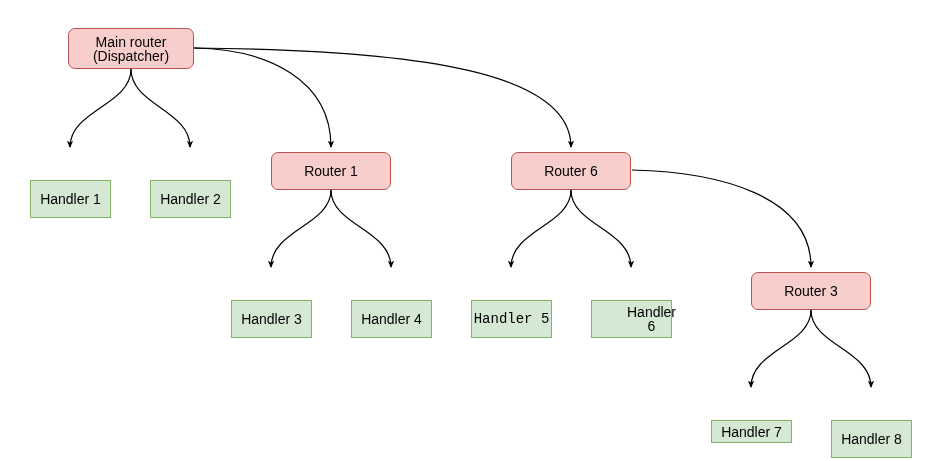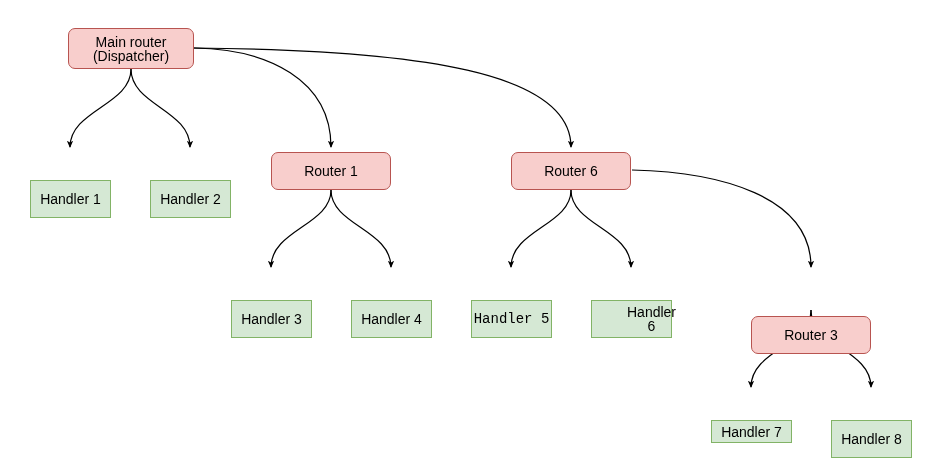--- a/index.html
+++ b/index.html
@@ -81,18 +81,18 @@
       <div class="node router" style="left: 68px; top: 28px; width: 126px; height: 41px;"><span class="node-label">Main router
 (Dispatcher)</span></div>
       <div class="node handler" style="left: 30px; top: 152px; width: 81px; height: 38px;"><span class="node-label">Handler 1</span></div>
       <div class="node handler" style="left: 150px; top: 152px; width: 81px; height: 38px;"><span class="node-label">Handler 2</span></div>
       <div class="node router" style="left: 271px; top: 152px; width: 120px; height: 38px;"><span class="node-label">Router 1</span></div>
       <div class="node router" style="left: 511px; top: 152px; width: 120px; height: 38px;"><span class="node-label">Router 6</span></div>
       <div class="node handler" style="left: 231px; top: 272px; width: 81px; height: 38px;"><span class="node-label">Handler 3</span></div>
       <div class="node handler" style="left: 351px; top: 272px; width: 81px; height: 38px;"><span class="node-label">Handler 4</span></div>
       <div class="node handler" style="left: 471px; top: 272px; width: 81px; height: 38px; font-family: Liberation Mono, monospace;"><span class="node-label">Handler 5</span></div>
       <div class="node handler" style="left: 591px; top: 272px; width: 81px; height: 38px; padding-left: 40px;"><span class="node-label">Handler 6</span></div>
-      <div class="node router" style="left: 751px; top: 272px; width: 120px; height: 38px; margin-top: 44px;"><span class="node-label">Router 3</span></div>
+      <div class="node router" style="left: 751px; top: 272px; width: 120px; height: 38px;"><span class="node-label">Router 3</span></div>
       <div class="node handler" style="left: 711px; top: 392px; width: 81px; height: 23px;"><span class="node-label">Handler 7</span></div>
       <div class="node handler" style="left: 831px; top: 392px; width: 81px; height: 38px;"><span class="node-label">Handler 8</span></div>
     </div>
 
 </div>
 
 </body></html>

